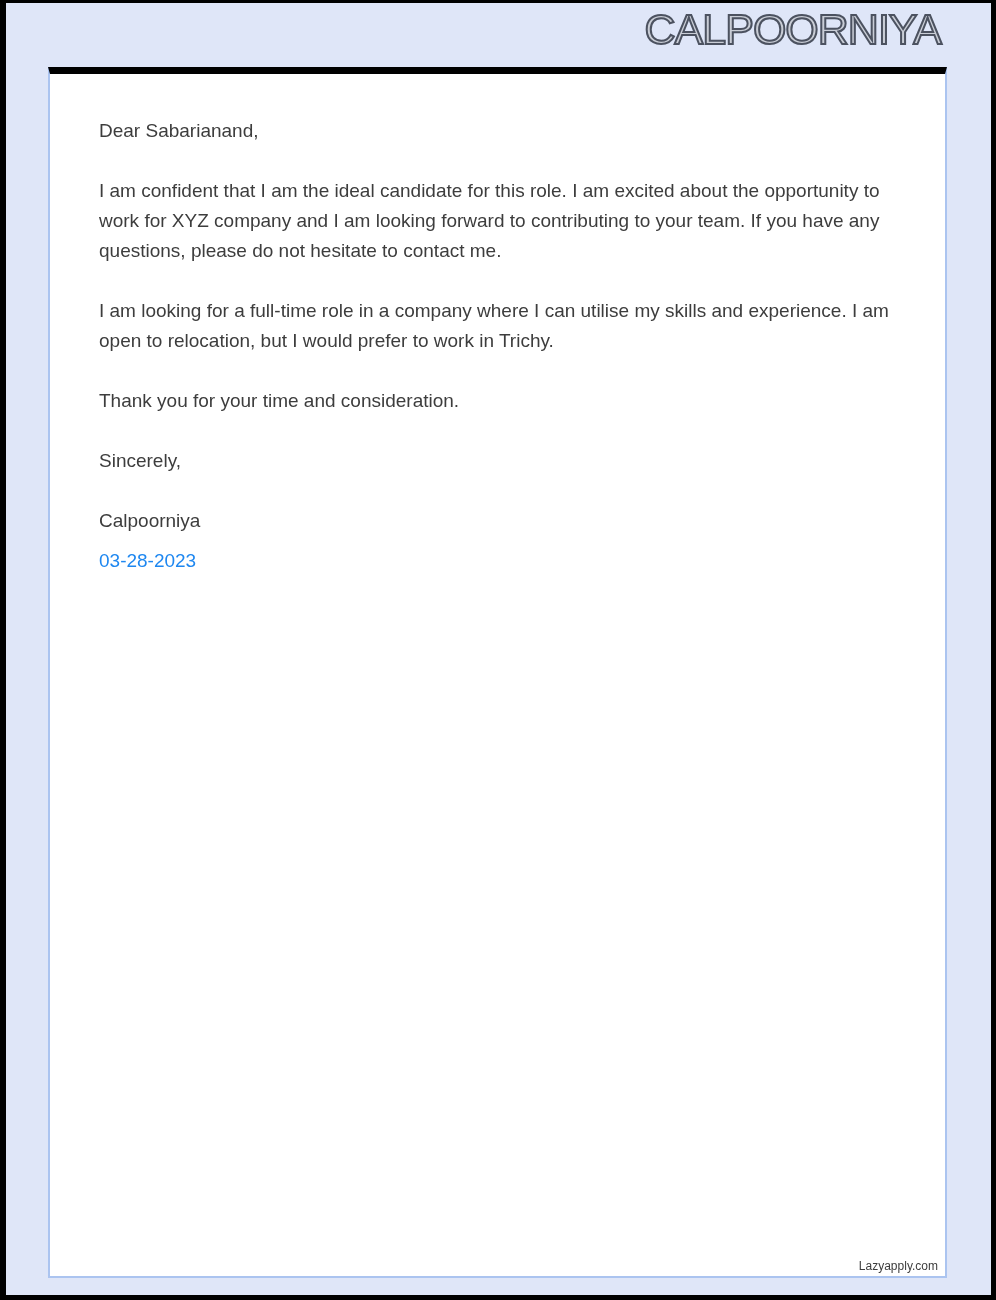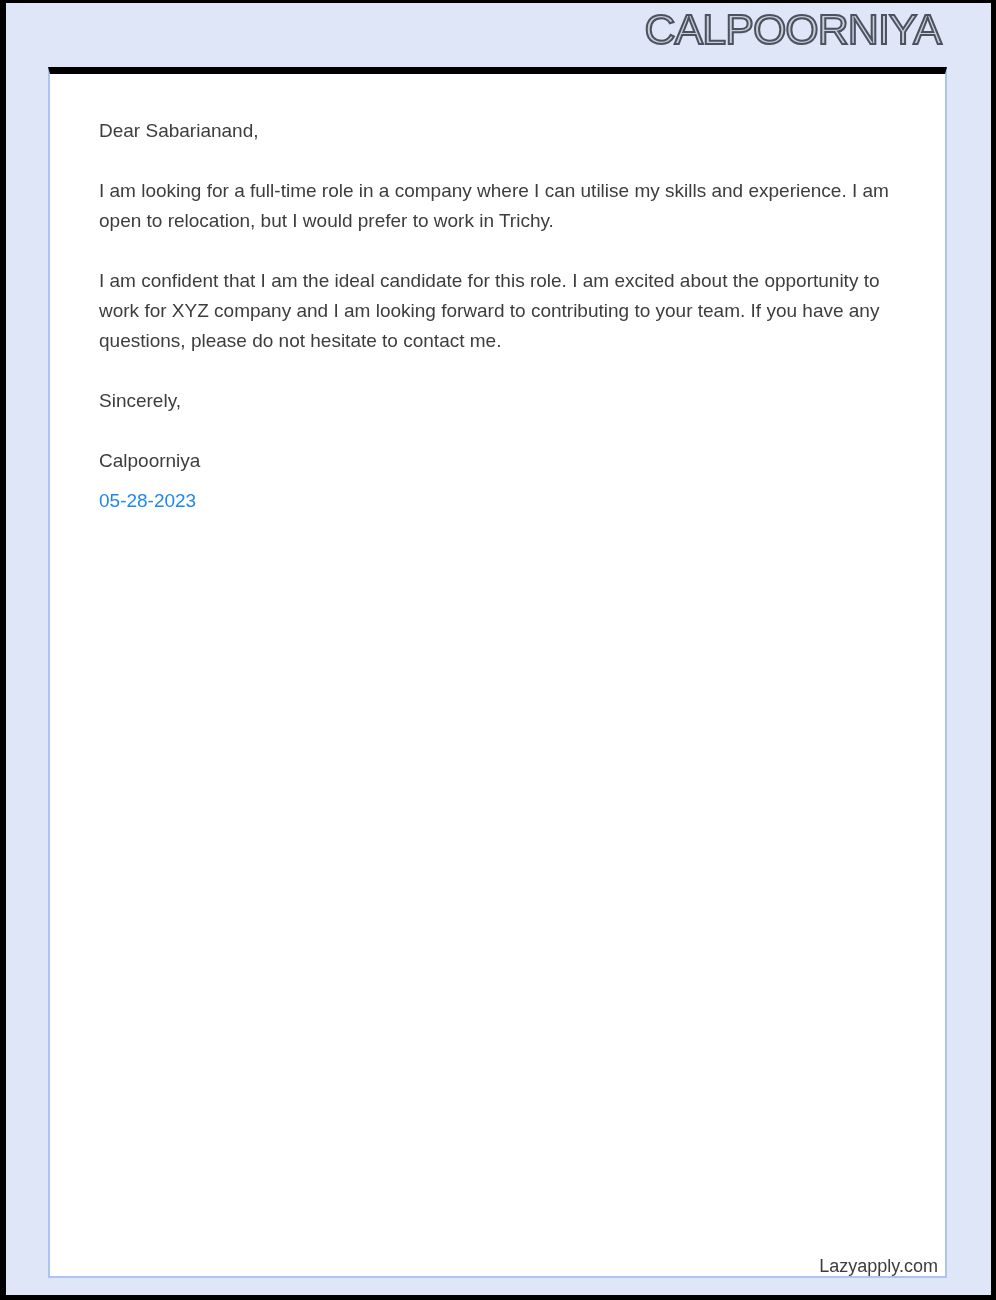--- a/index.html
+++ b/index.html
@@ -62,48 +62,49 @@
   .date-link {
     color: var(--date-link);
     text-decoration: none;
     cursor: pointer;
   }
 
   .watermark {
     position: absolute;
     right: 7px;
     bottom: 1px;
-    font-size: 18px;
+    font-size: 12px;
     line-height: 18px;
     color: var(--text);
   }
 </style>
 </head>
 <body>
 
 <div class="page">
 
   <div class="brand-logo">CALPOORNIYA</div>
 
   <div class="document">
     <div class="letter">
 
       <p>Dear Sabarianand,</p>
 
 
 
+      <p>I am confident that I am the ideal candidate for this role. I am excited about the opportunity to work for XYZ company and I am looking forward to contributing to your team. If you have any questions, please do not hesitate to contact me.</p>
+
       <p>I am looking for a full-time role in a company where I can utilise my skills and experience. I am open to relocation, but I would prefer to work in Trichy.</p>
 
-      <p>I am confident that I am the ideal candidate for this role. I am excited about the opportunity to work for XYZ company and I am looking forward to contributing to your team. If you have any questions, please do not hesitate to contact me.</p>
-
+      <p>Thank you for your time and consideration.</p>
 
       <p>Sincerely,</p>
 
       <p class="signature">Calpoorniya</p>
 
-      <p class="date"><span class="date-link">05-28-2023</span></p>
+      <p class="date"><span class="date-link">03-28-2023</span></p>
 
     </div>
 
     <div class="watermark">Lazyapply.com</div>
   </div>
 
 </div>
 
 </body></html>

